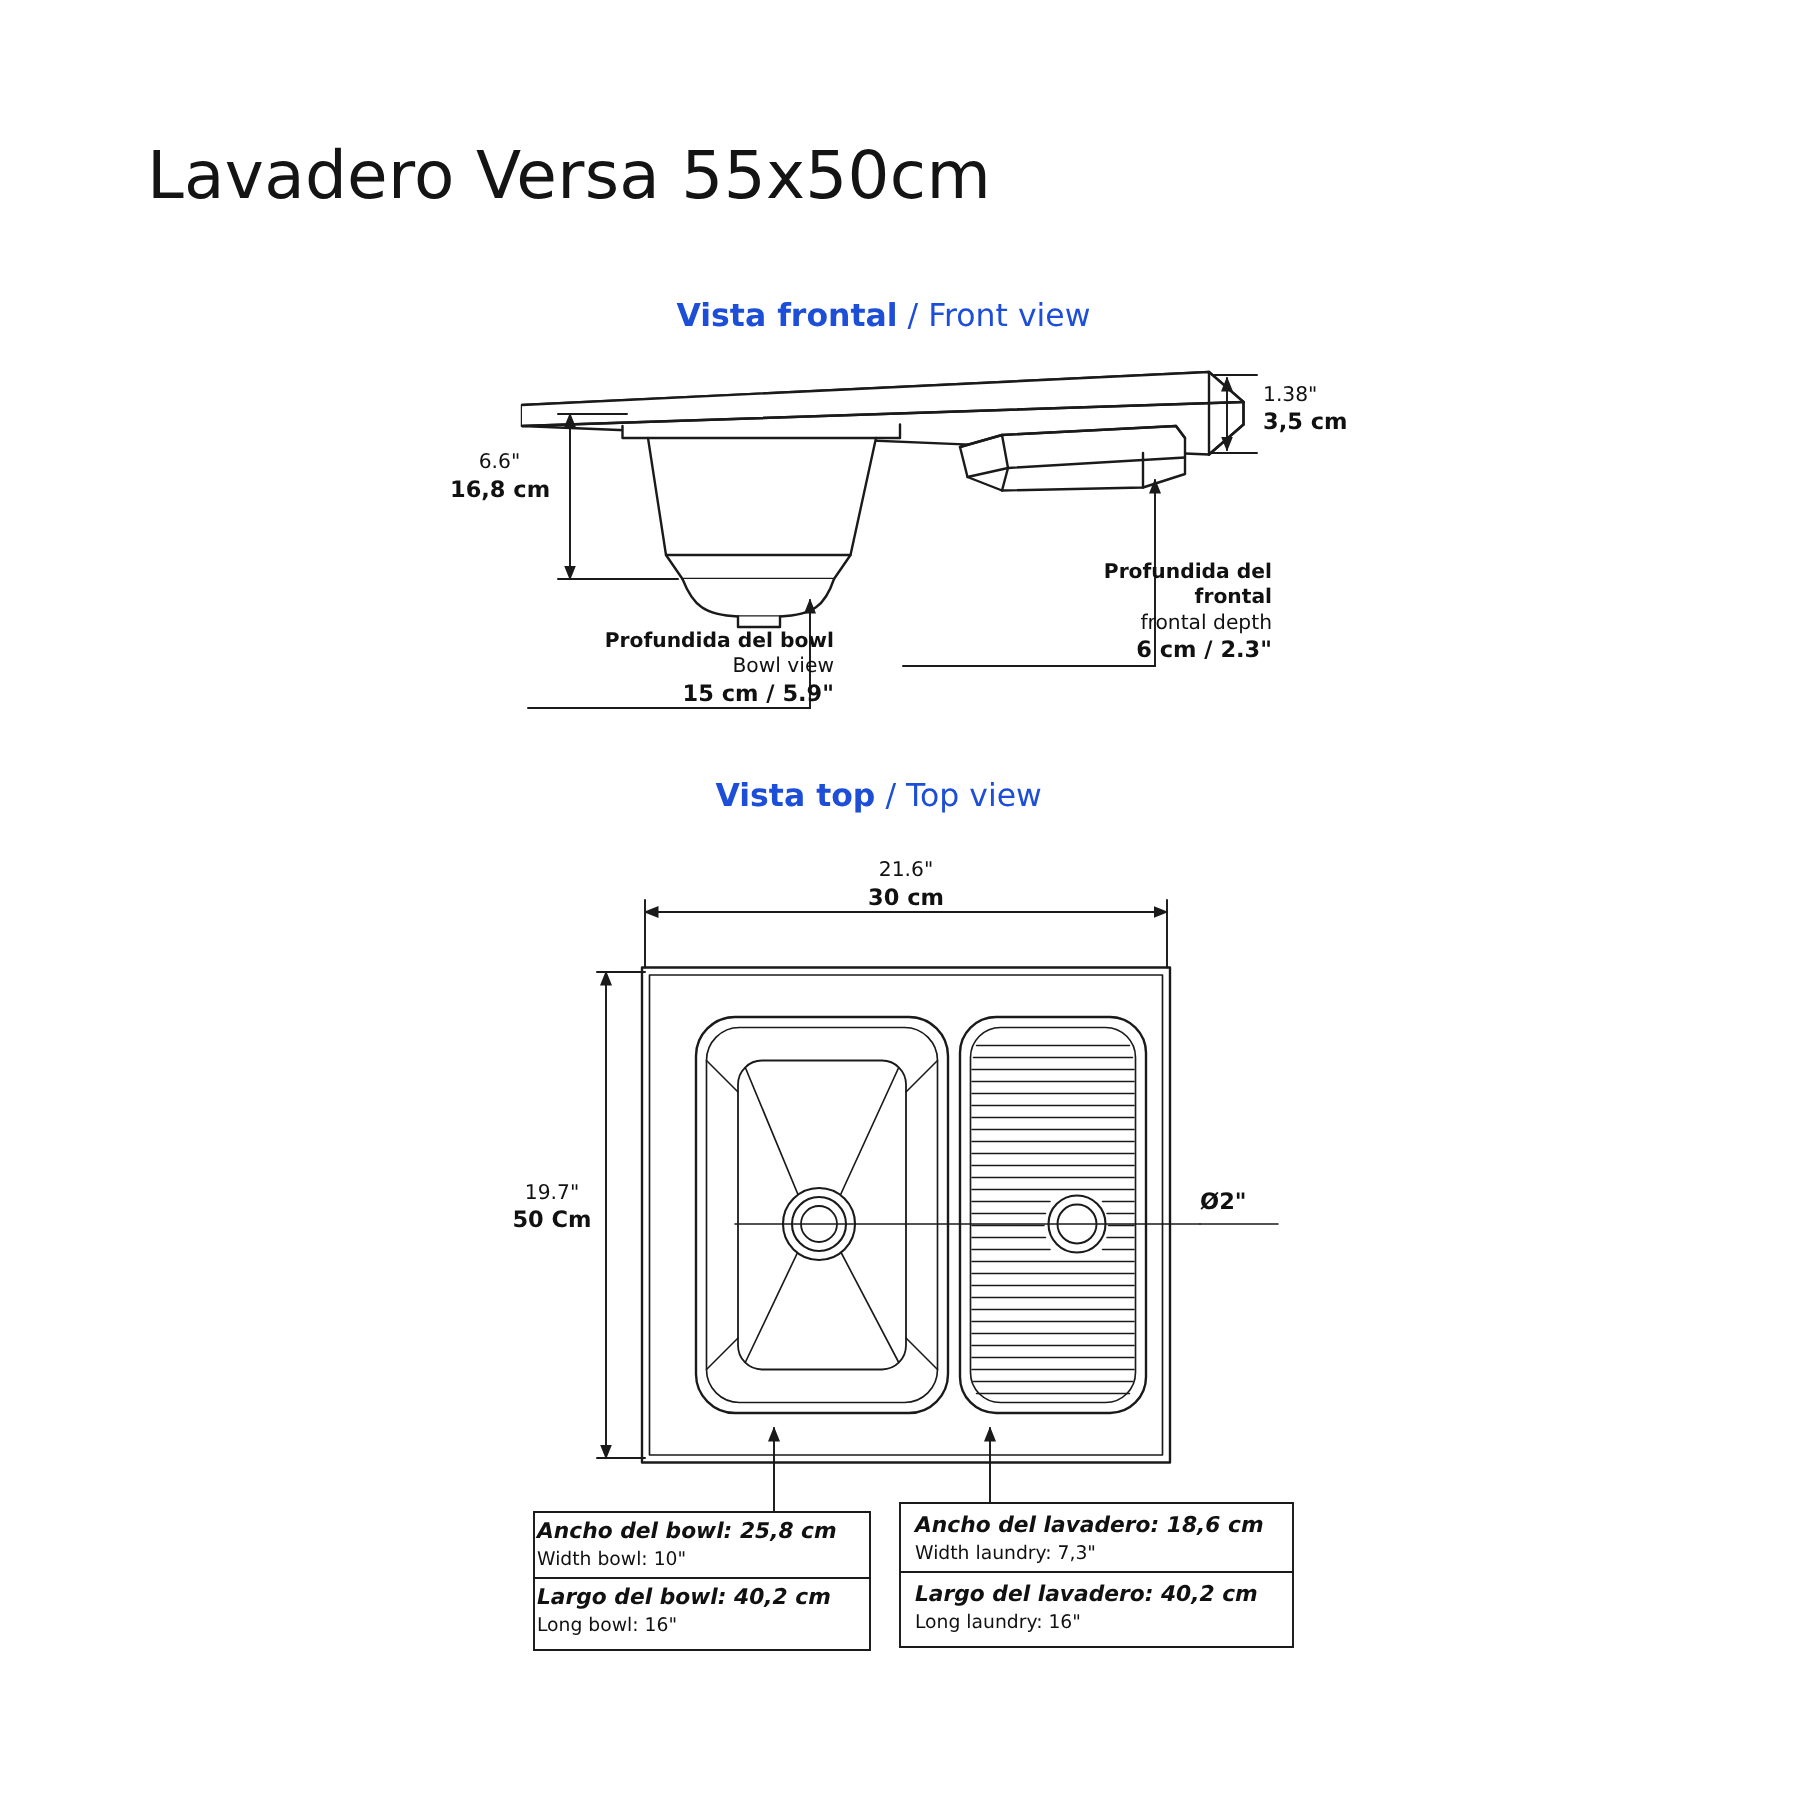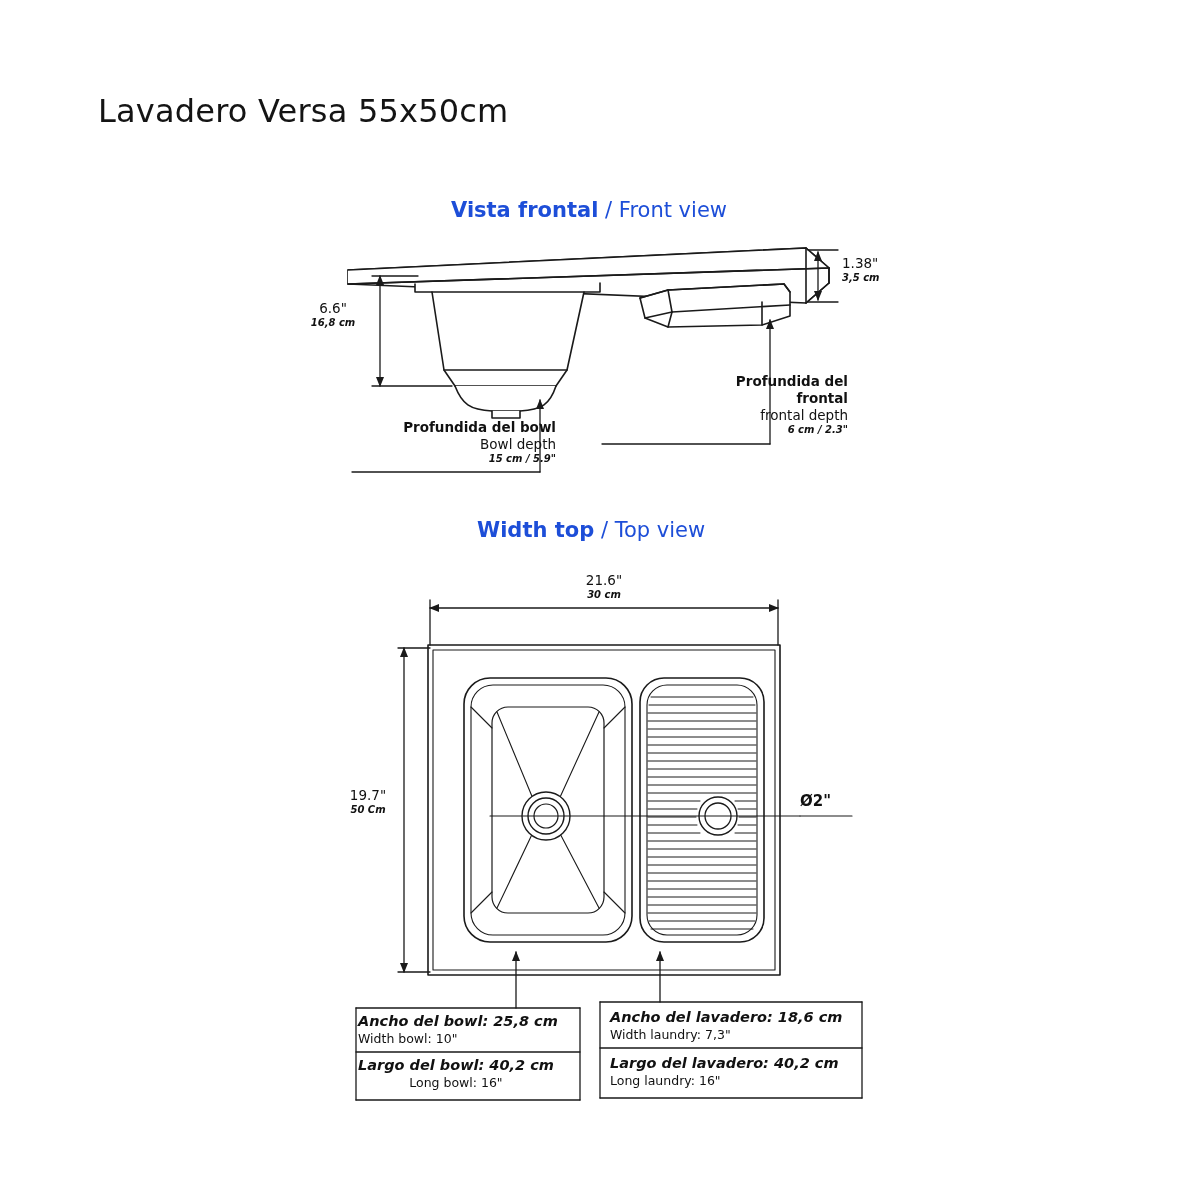--- a/index.html
+++ b/index.html
@@ -13,21 +13,21 @@
     position: relative;
     font-family: "DejaVu Sans", sans-serif;
     color: #1a1a1a;
     overflow: hidden;
   }
   .abs { position: absolute; }
 
   #page-title {
     left: 98px;
     top: 92px;
-    font-size: 32px;
+    font-size: 44px;
     font-weight: 400;
     letter-spacing: 0.2px;
     color: #141414;
     white-space: nowrap;
   }
 
   .section-heading {
     font-size: 21px;
     white-space: nowrap;
     color: #1d4ed8;
@@ -41,21 +41,21 @@
   svg.drawing { position: absolute; left: 0; top: 0; }
 
   .lbl {
     position: absolute;
     font-size: 13.5px;
     line-height: 1.25;
     white-space: nowrap;
     color: #111;
   }
   .lbl b { font-weight: bold; }
-  .lbl .big { font-size: 10px; font-weight: bold; font-style: italic; }
+  .lbl .big { font-size: 15px; font-weight: bold; }
   .lbl.center { text-align: center; }
 
   .callout-box {
     position: absolute;
     font-size: 14px;
     line-height: 1.3;
     white-space: nowrap;
     color: #111;
   }
   .callout-box .strong { font-weight: bold; font-size: 14.5px; font-style: italic; }
@@ -64,21 +64,21 @@
 </head>
 <body>
 
 <div class="abs" id="page-title">Lavadero Versa 55x50cm</div>
 
 <div class="abs section-heading" id="front-heading">
   <span class="es">Vista frontal</span><span class="en"> / </span><span class="en">Front view</span>
 </div>
 
 <div class="abs section-heading" id="top-heading">
-  <span class="es">Width top</span><span class="en"> / </span><span class="en">Top view</span>
+  <span class="es">Vista top</span><span class="en"> / </span><span class="en">Top view</span>
 </div>
 
 <svg class="drawing" width="1200" height="1200" viewBox="0 0 1200 1200">
   <defs>
     <marker id="arrEnd" markerWidth="10" markerHeight="8" refX="9" refY="4" orient="auto" markerUnits="userSpaceOnUse">
       <path d="M0,0 L10,4 L0,8 z" fill="#1a1a1a"></path>
     </marker>
     <marker id="arrStart" markerWidth="10" markerHeight="8" refX="1" refY="4" orient="auto" markerUnits="userSpaceOnUse">
       <path d="M10,0 L0,4 L10,8 z" fill="#1a1a1a"></path>
     </marker>
@@ -236,21 +236,21 @@
   <div class="big">16,8 cm</div>
 </div>
 
 <div class="lbl" style="left:842px; top:255px;">
   <div>1.38"</div>
   <div class="big">3,5 cm</div>
 </div>
 
 <div class="lbl center" style="left:336px; top:419px; width:220px;text-align:right;">
   <div><b>Profundida del bowl</b></div>
-  <div>Bowl depth</div>
+  <div>Bowl view</div>
   <div class="big">15 cm / 5.9"</div>
 </div>
 
 <div class="lbl center" style="left:600px; top:373px; width:248px;text-align:right;">
   <div><b>Profundida del</b></div>
   <div><b>frontal</b></div>
   <div>frontal depth</div>
   <div class="big">6 cm / 2.3"</div>
 </div>
 
@@ -263,21 +263,21 @@
   <div>19.7"</div>
   <div class="big">50 Cm</div>
 </div>
 
 <div class="lbl" style="left:800px; top:792px; font-size:15px; font-weight:bold;">Ø2"</div>
 
 <div class="callout-box" style="left:358px; top:1012px;">
   <div class="strong">Ancho del bowl: 25,8 cm</div>
   <div class="thin">Width bowl: 10"</div>
 </div>
-<div class="callout-box" style="left:358px; top:1056px;text-align:center;">
+<div class="callout-box" style="left:358px; top:1056px;">
   <div class="strong">Largo del bowl: 40,2 cm</div>
   <div class="thin">Long bowl: 16"</div>
 </div>
 
 <div class="callout-box" style="left:610px; top:1008px;">
   <div class="strong">Ancho del lavadero: 18,6 cm</div>
   <div class="thin">Width laundry: 7,3"</div>
 </div>
 <div class="callout-box" style="left:610px; top:1054px;">
   <div class="strong">Largo del lavadero: 40,2 cm</div>

